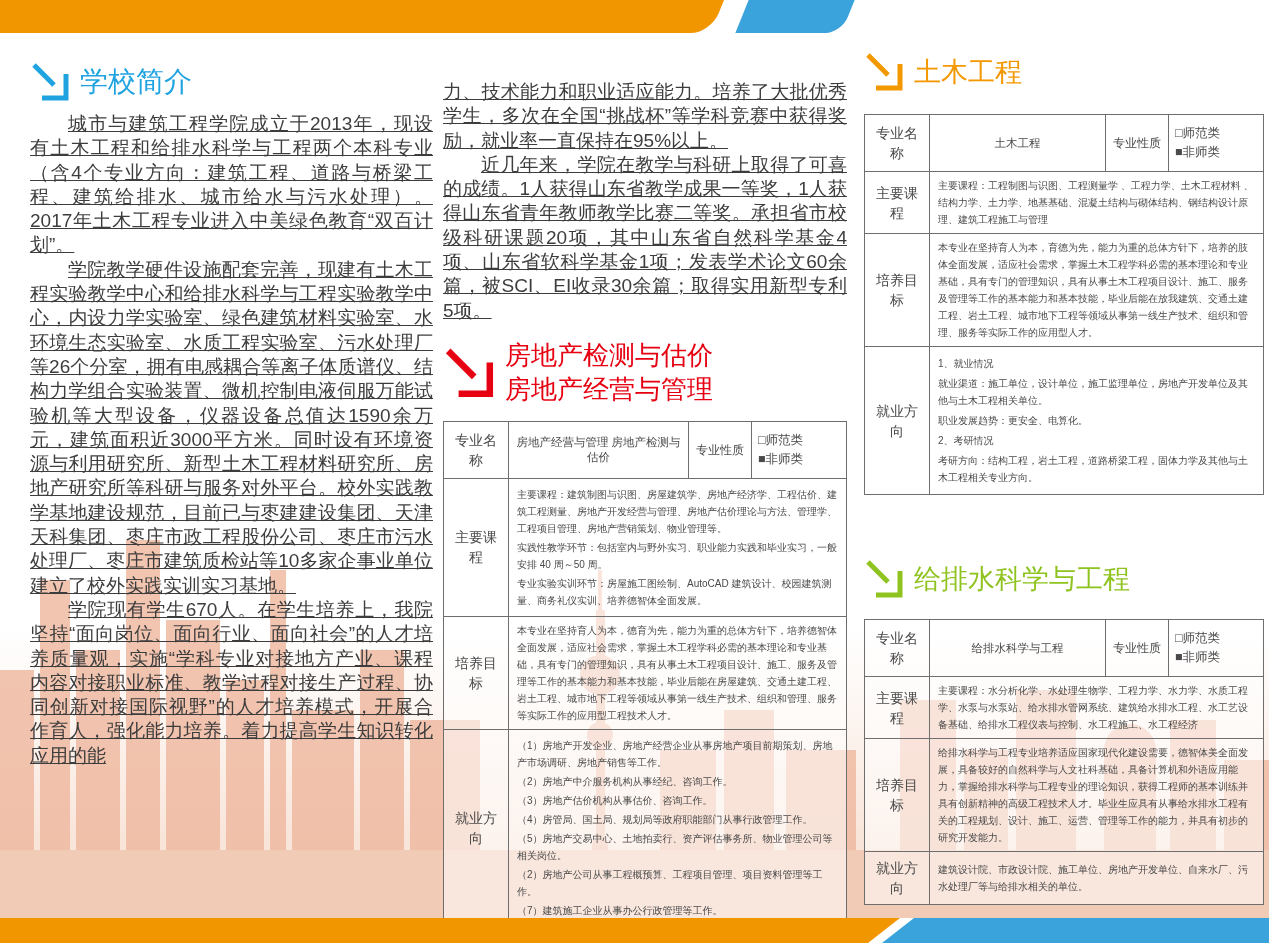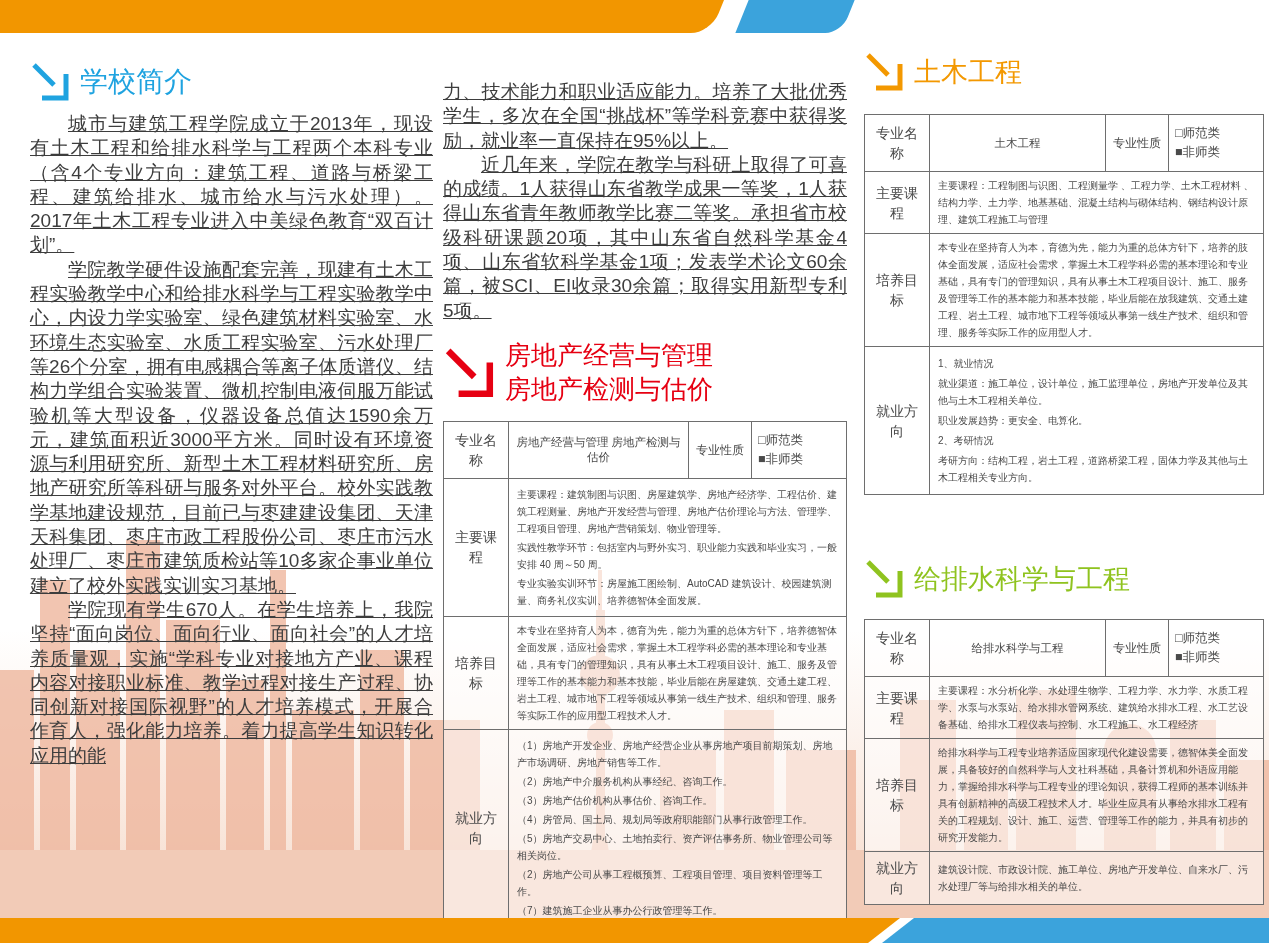--- a/index.html
+++ b/index.html
@@ -111,22 +111,22 @@
   <div class="col col-mid">
     <p class="body noindent">力、技术能力和职业适应能力。培养了大批优秀学生，多次在全国“挑战杯”等学科竞赛中获得奖励，就业率一直保持在95%以上。</p>
     <p class="body">近几年来，学院在教学与科研上取得了可喜的成绩。1人获得山东省教学成果一等奖，1人获得山东省青年教师教学比赛二等奖。承担省市校级科研课题20项，其中山东省自然科学基金4项、山东省软科学基金1项；发表学术论文60余篇，被SCI、EI收录30余篇；取得实用新型专利5项。</p>
 
     <div class="heading h-estate">
       <svg class="arrow" width="52" height="52" viewBox="0 0 40 40">
         <path d="M4 3 L24 23" stroke="currentColor" stroke-width="5" fill="none"></path>
         <path d="M36 12 L36 36 L12 36" stroke="currentColor" stroke-width="5" fill="none"></path>
       </svg>
       <span>
+        <div>房地产检测与估价</div>
         <div>房地产经营与管理</div>
-        <div>房地产检测与估价</div>
       </span>
     </div>
 
     <table class="spec">
       <tbody>
           <tr class="row1">
         <td class="lbl">专业名称</td>
         <td class="name-cell">房地产经营与管理 房地产检测与估价</td>
         <td class="nature">专业性质</td>
         <td class="chk">

